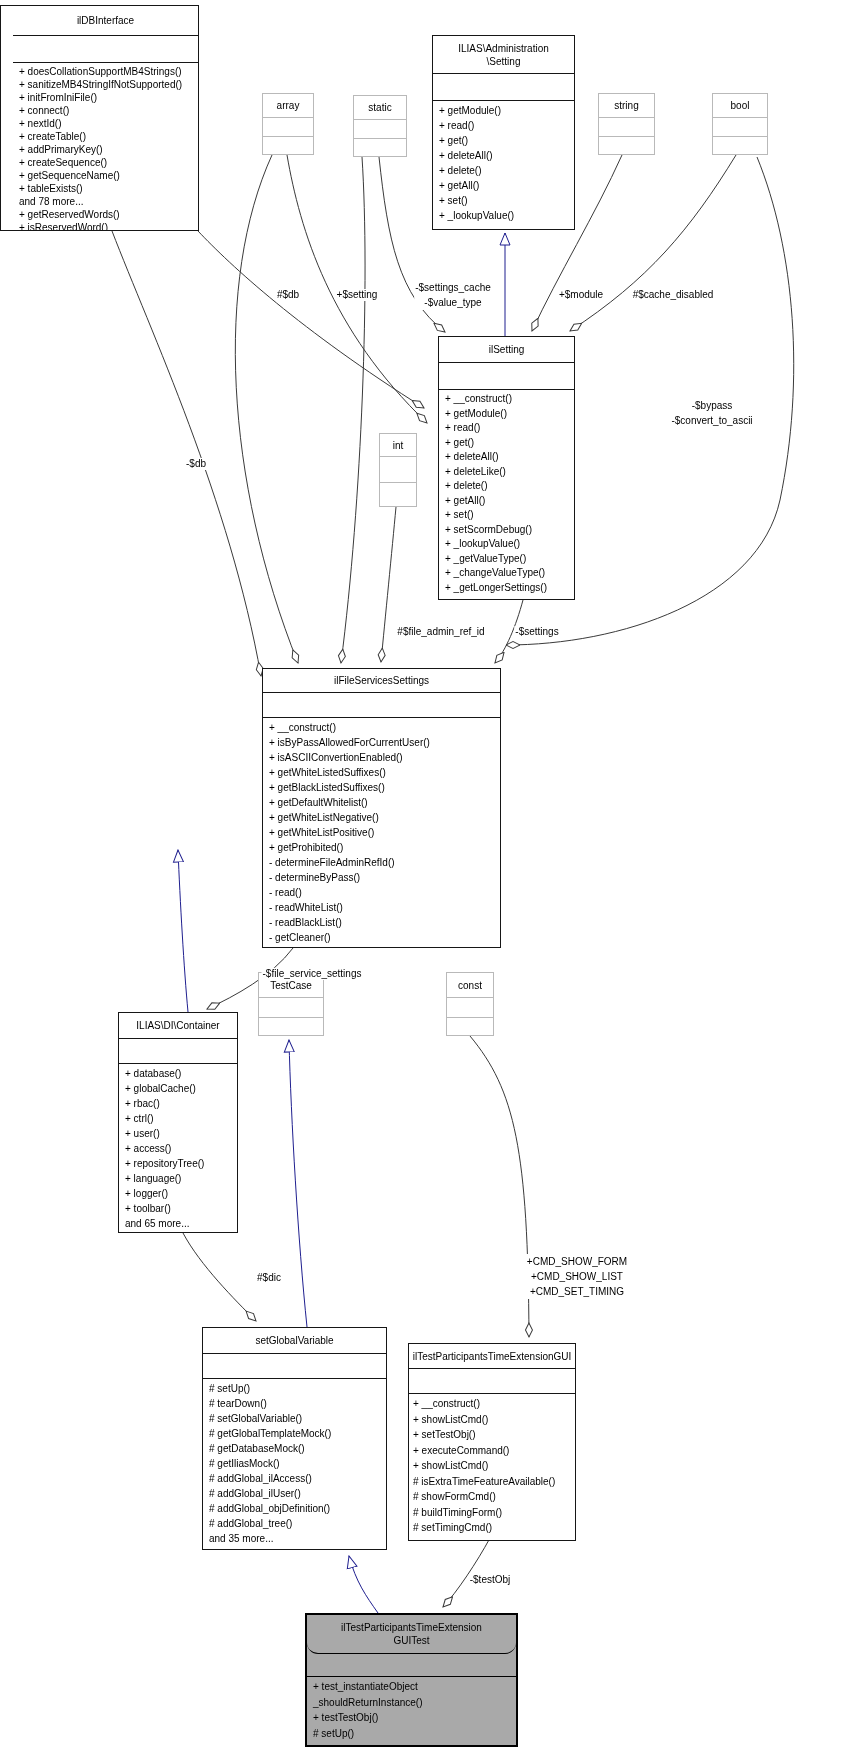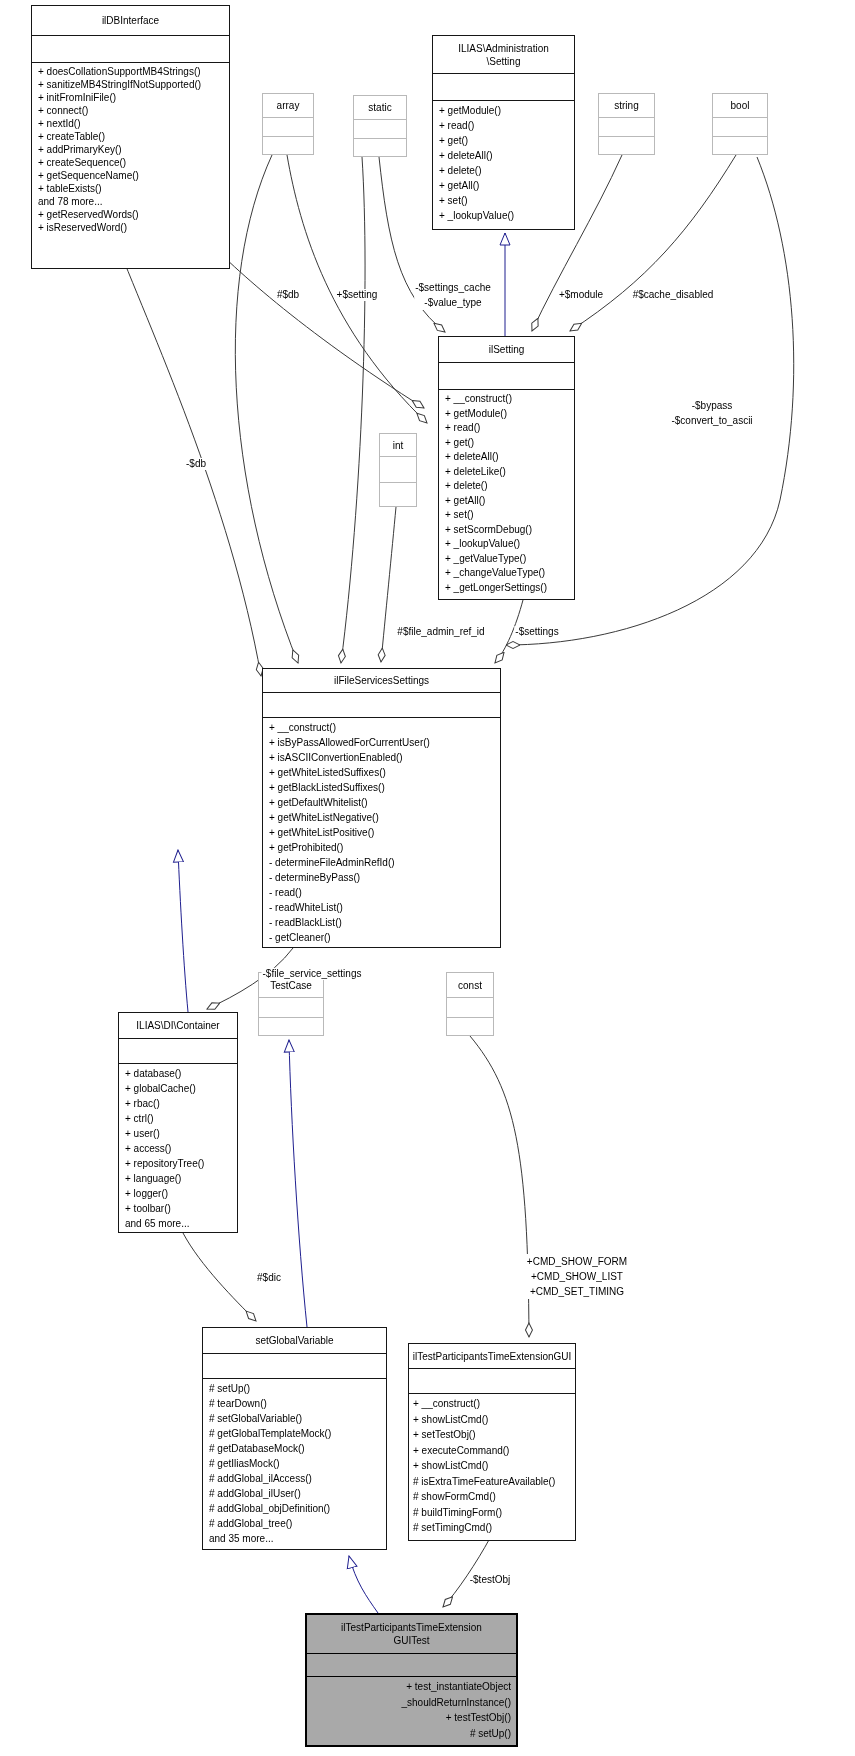--- a/index.html
+++ b/index.html
@@ -11,21 +11,21 @@
   .n-title{display:flex;flex-direction:column;justify-content:center;align-items:center;
            border-bottom:1px solid #161616;flex:0 0 auto;text-align:center;}
   .n-attrs{border-bottom:1px solid #161616;flex:0 0 auto;}
   .n-methods{flex:1 1 auto;padding:2px 5px 0 6px;text-align:left;overflow:hidden;}
   .t-line{line-height:13px;white-space:nowrap;}
   .m-line{white-space:nowrap;}
   .type-node{border-color:#b9b9b9;}
   .type-node .n-title{border-color:#b9b9b9;}
   .type-node .n-attrs{border-color:#b9b9b9;}
   .sel-node{background:#a9a9a9;border:2px solid #000;}
-  .sel-node .n-title{border-color:#000;}
+  .sel-node .n-title{border-color:#000;border-radius:11px;}
   .sel-node .n-attrs{border-color:#000;}
   .elabel{position:absolute;transform:translateX(-50%);text-align:center;font-size:10px;
           line-height:12px;white-space:nowrap;background:#fff;z-index:3;padding:0 1px;}
   .label-line{line-height:15px;white-space:nowrap;}
 </style>
 </head>
 <body>
 
 <div id="canvas">
 
@@ -58,21 +58,21 @@
     </g>
 
     <g stroke="#1f1f8f" fill="none" stroke-width="1">
       <path d="M505,336 L505,233" marker-end="url(#mTriangle)"></path>
       <path d="M188,1012 C184,970 180,900 178,850" marker-end="url(#mTriangle)"></path>
       <path d="M307,1327 C298,1240 291,1120 289,1040" marker-end="url(#mTriangle)"></path>
       <path d="M378,1613 C366,1596 356,1582 349,1556" marker-end="url(#mTriangle)"></path>
     </g>
   </svg>
 
-  <div class="uml-node" style="left:31px;top:5px;width:199px;height:264px;">
+  <div class="uml-node" style="left:0;top:5px;width:199px;height:226px;padding-left:12px;">
     <div class="n-title" style="height:29px;">
         <div class="t-line">ilDBInterface</div>
       </div>
     <div class="n-attrs" style="height:26px;"></div>
     <div class="n-methods" style="line-height:13px;">
         <div class="m-line">+ doesCollationSupportMB4Strings()</div>
         <div class="m-line">+ sanitizeMB4StringIfNotSupported()</div>
         <div class="m-line">+ initFromIniFile()</div>
         <div class="m-line">+ connect()</div>
         <div class="m-line">+ nextId()</div>
@@ -266,21 +266,21 @@
         <div class="m-line"># setTimingCmd()</div>
       </div>
   </div>
 
   <div class="uml-node sel-node" style="left:305px;top:1613px;width:213px;height:134px;">
     <div class="n-title" style="height:38px;">
         <div class="t-line">ilTestParticipantsTimeExtension</div>
         <div class="t-line">GUITest</div>
       </div>
     <div class="n-attrs" style="height:22px;"></div>
-    <div class="n-methods" style="line-height:15.5px;text-align:right;">
+    <div class="n-methods" style="line-height:15.5px;">
         <div class="m-line">+ test_instantiateObject</div>
         <div class="m-line">_shouldReturnInstance()</div>
         <div class="m-line">+ testTestObj()</div>
         <div class="m-line"># setUp()</div>
       </div>
   </div>
 
   <div class="elabel" style="left:288px;top:289px;">#$db</div>
   <div class="elabel" style="left:357px;top:289px;">+$setting</div>
   <div class="elabel" style="left:453px;top:280px;">

